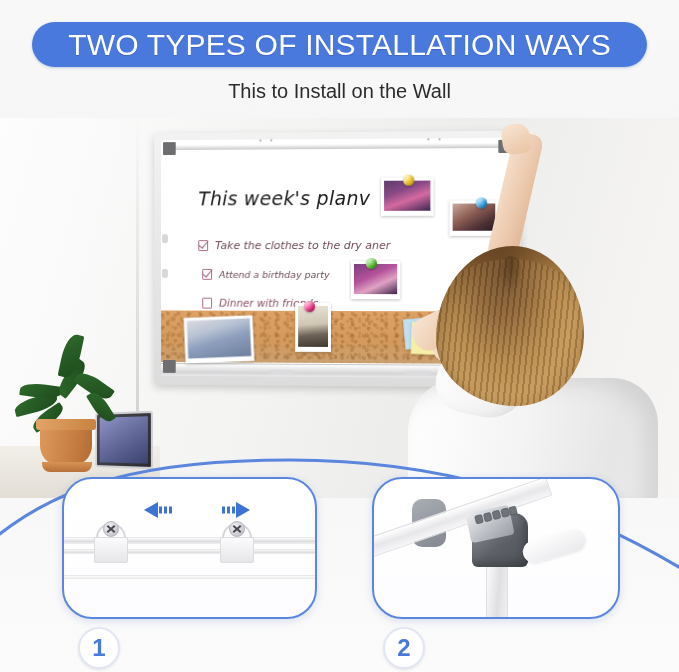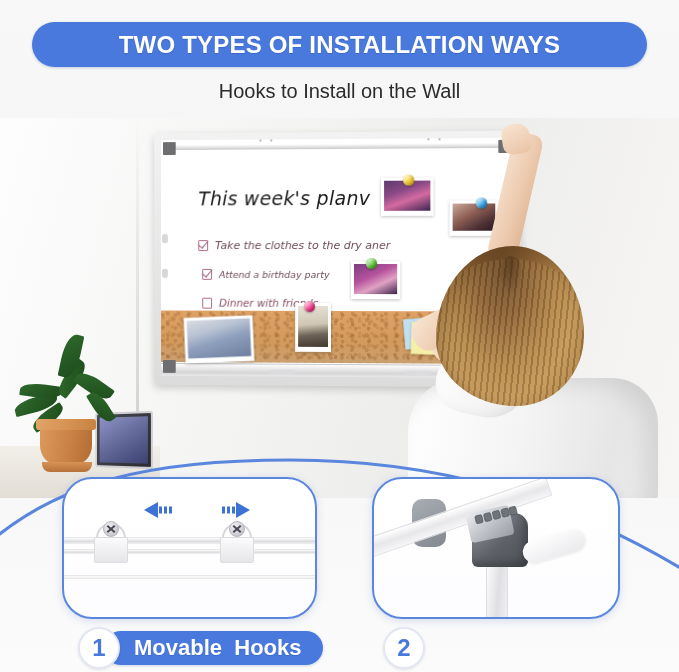--- a/index.html
+++ b/index.html
@@ -20,22 +20,22 @@
   .title-banner {
     position: absolute; left: 32px; top: 22px;
     width: 615px; height: 45px;
     background: #4a79de;
     border-radius: 24px;
     display: flex; align-items: center; justify-content: center;
     box-shadow: 0 1px 3px rgba(60,90,160,.28);
   }
   .title-banner .txt {
     color: #ffffff;
-    font-size: 24px;
-    font-weight: bold;
+    font-size: 30px;
+    font-weight: normal;
     letter-spacing: .2px;
     white-space: nowrap;
     text-shadow: 0 1px 1px rgba(20,50,120,.25);
   }
   .subtitle {
     position: absolute; left: 0; top: 80px; width: 679px;
     text-align: center;
     font-size: 20px;
     color: #2b2b2b;
   }
@@ -338,21 +338,21 @@
   }
 </style>
 </head>
 <body>
 
 <div id="stage">
 
   <div class="title-banner">
     <span class="txt">TWO TYPES OF INSTALLATION WAYS</span>
   </div>
-  <div class="subtitle">Hooks to Install on the Wall</div>
+  <div class="subtitle">This to Install on the Wall</div>
 
   <div class="scene">
     <div class="wall"></div>
     <div class="wall-edge"></div>
 
     <div class="desk"></div>
     <div class="laptop">
         <div class="scr"></div>
       </div>
     <div class="leaf" style="left:14px;bottom:86px;width:44px;height:15px;transform:rotate(-14deg);"></div>
@@ -494,19 +494,18 @@
         <rect x="19" y="2" width="7" height="8" rx="1.6"></rect>
         <rect x="28" y="2" width="7" height="8" rx="1.6"></rect>
         <rect x="36" y="2" width="7" height="8" rx="1.6"></rect>
       </g>
     </svg>
     <div class="handle"></div>
   </div>
 
   <div class="label-row l1">
     <div class="num-circle">1</div>
-    <div class="pill">Movable  Hooks</div>
   </div>
   <div class="label-row l2">
     <div class="num-circle">2</div>
   </div>
 
 </div>
 
 </body></html>

